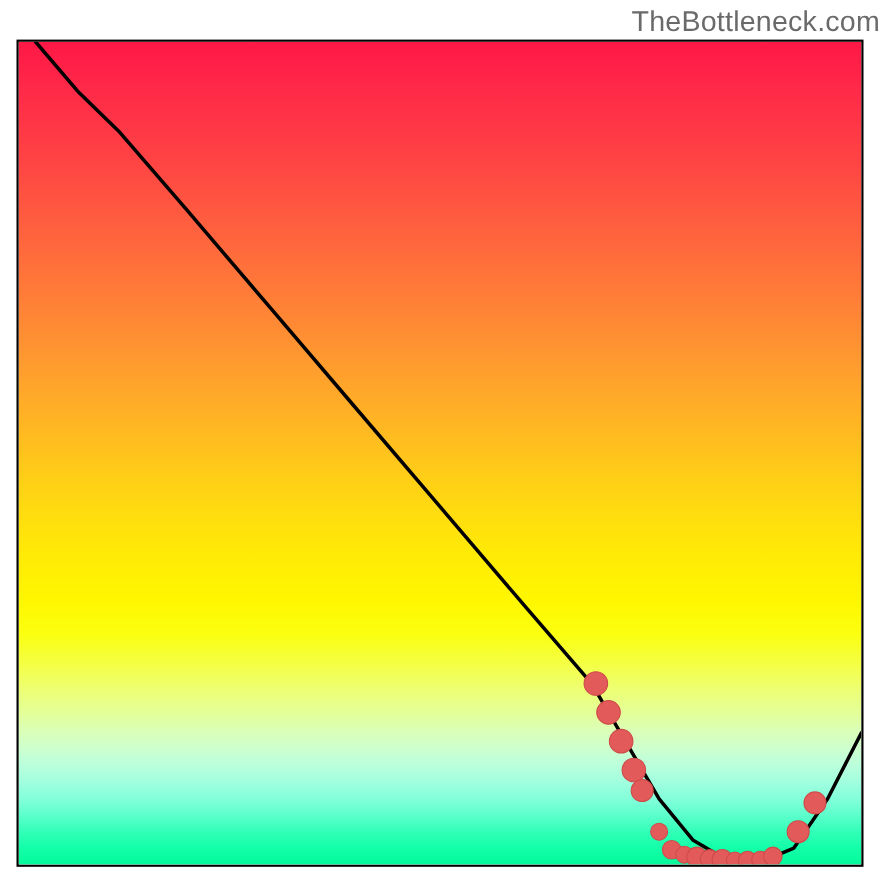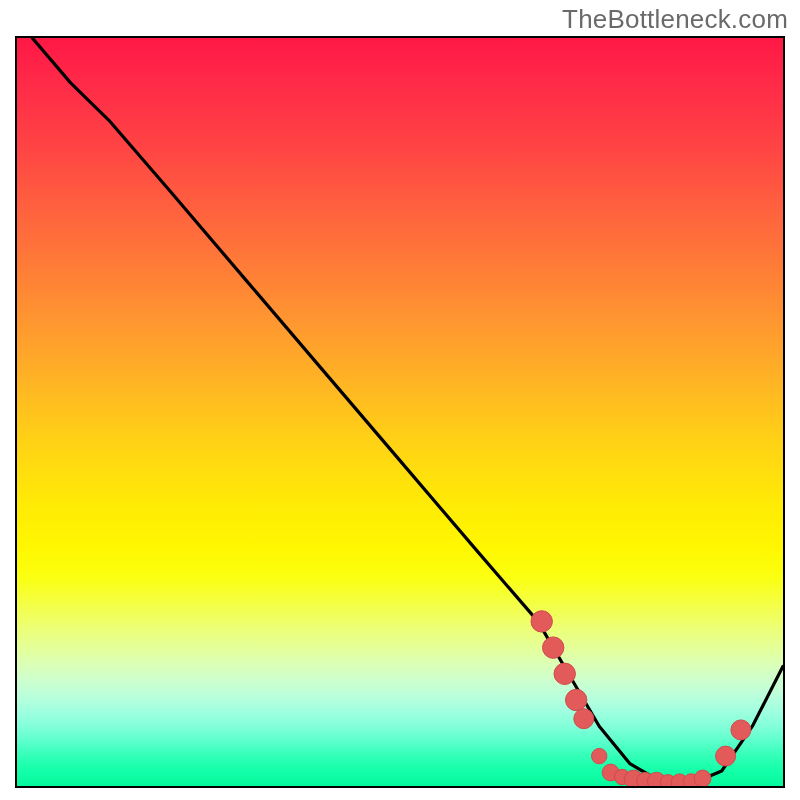--- a/index.html
+++ b/index.html
@@ -12,21 +12,21 @@
     font-family: Arial, Helvetica, sans-serif;
   }
   .stage {
     position: relative;
     width: 800px;
     height: 800px;
   }
   .watermark {
     position: absolute;
     top: 4px;
-    right: 12px;
+    right: 0;
     font-size: 26px;
     font-weight: 400;
     color: #6a6a6a;
     letter-spacing: 0.2px;
     z-index: 5;
   }
   .plot {
     position: absolute;
     left: 15px;
     top: 36px;

